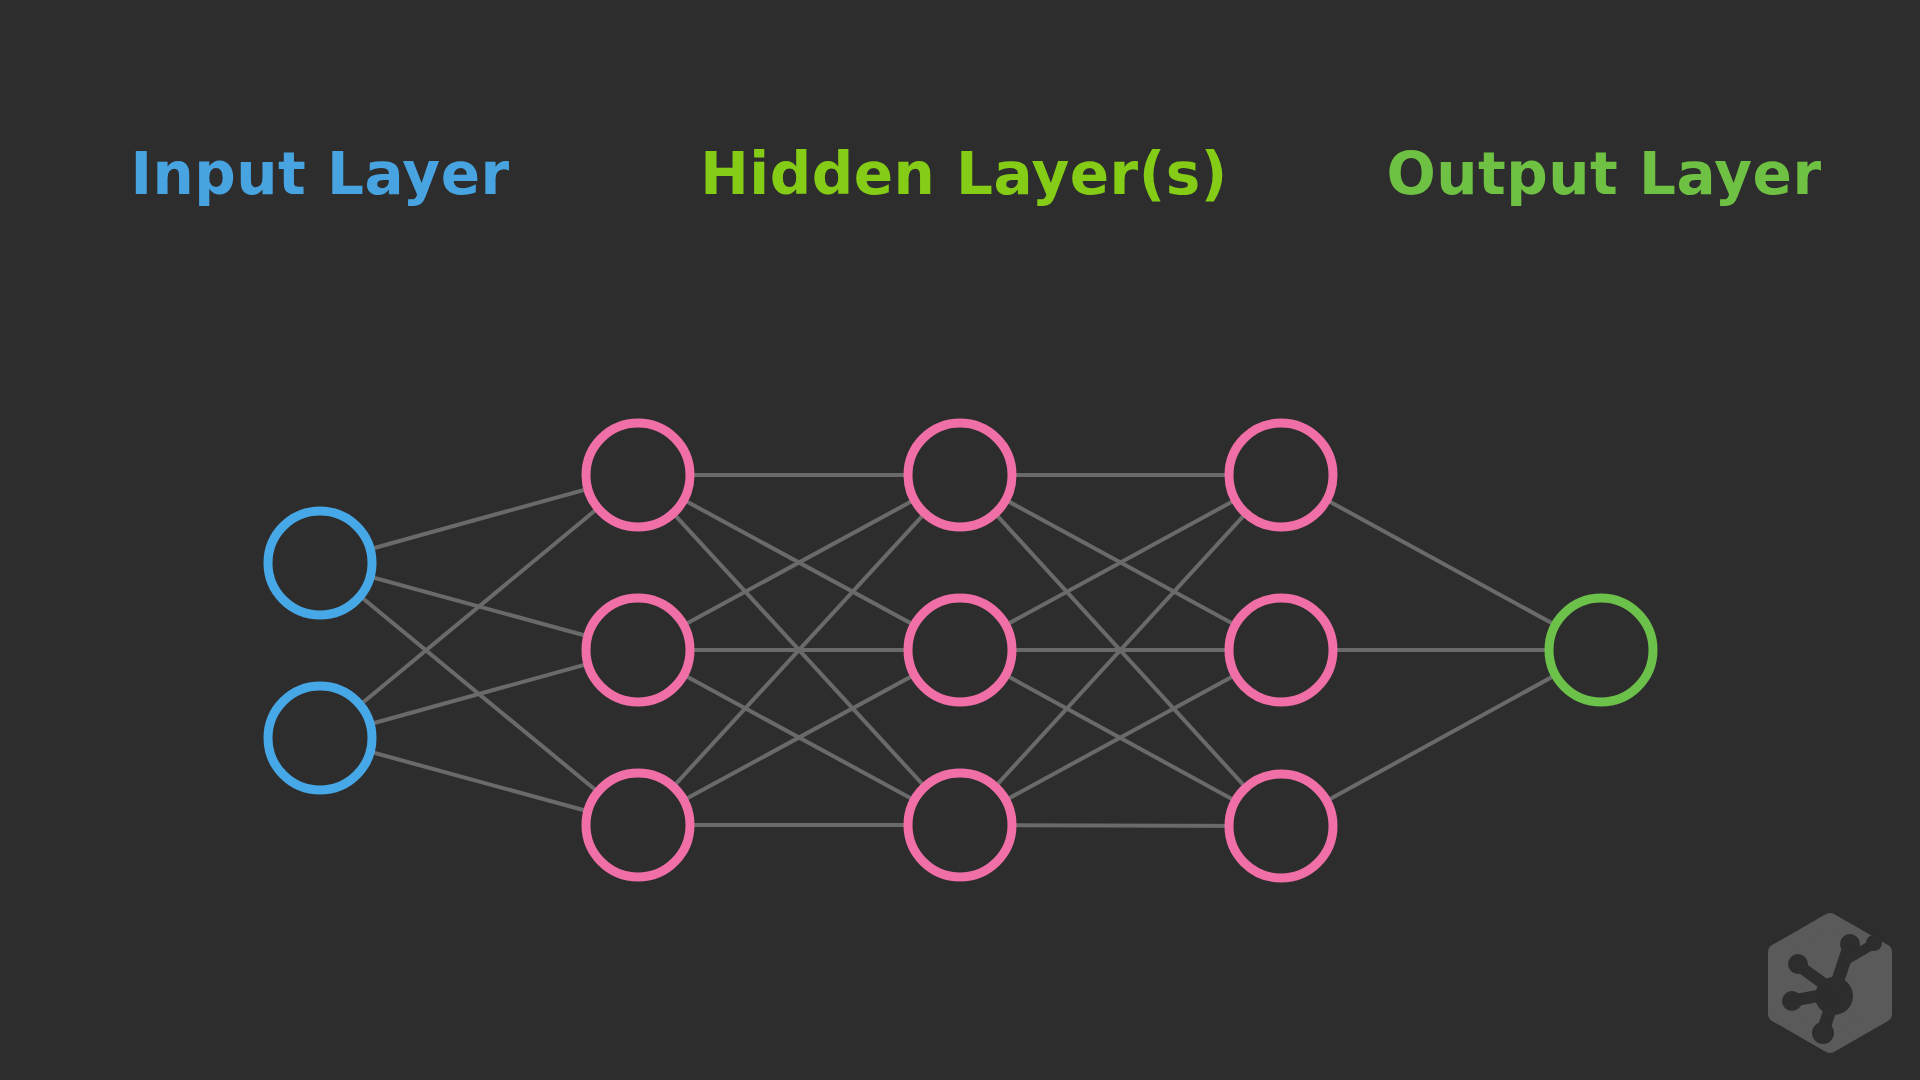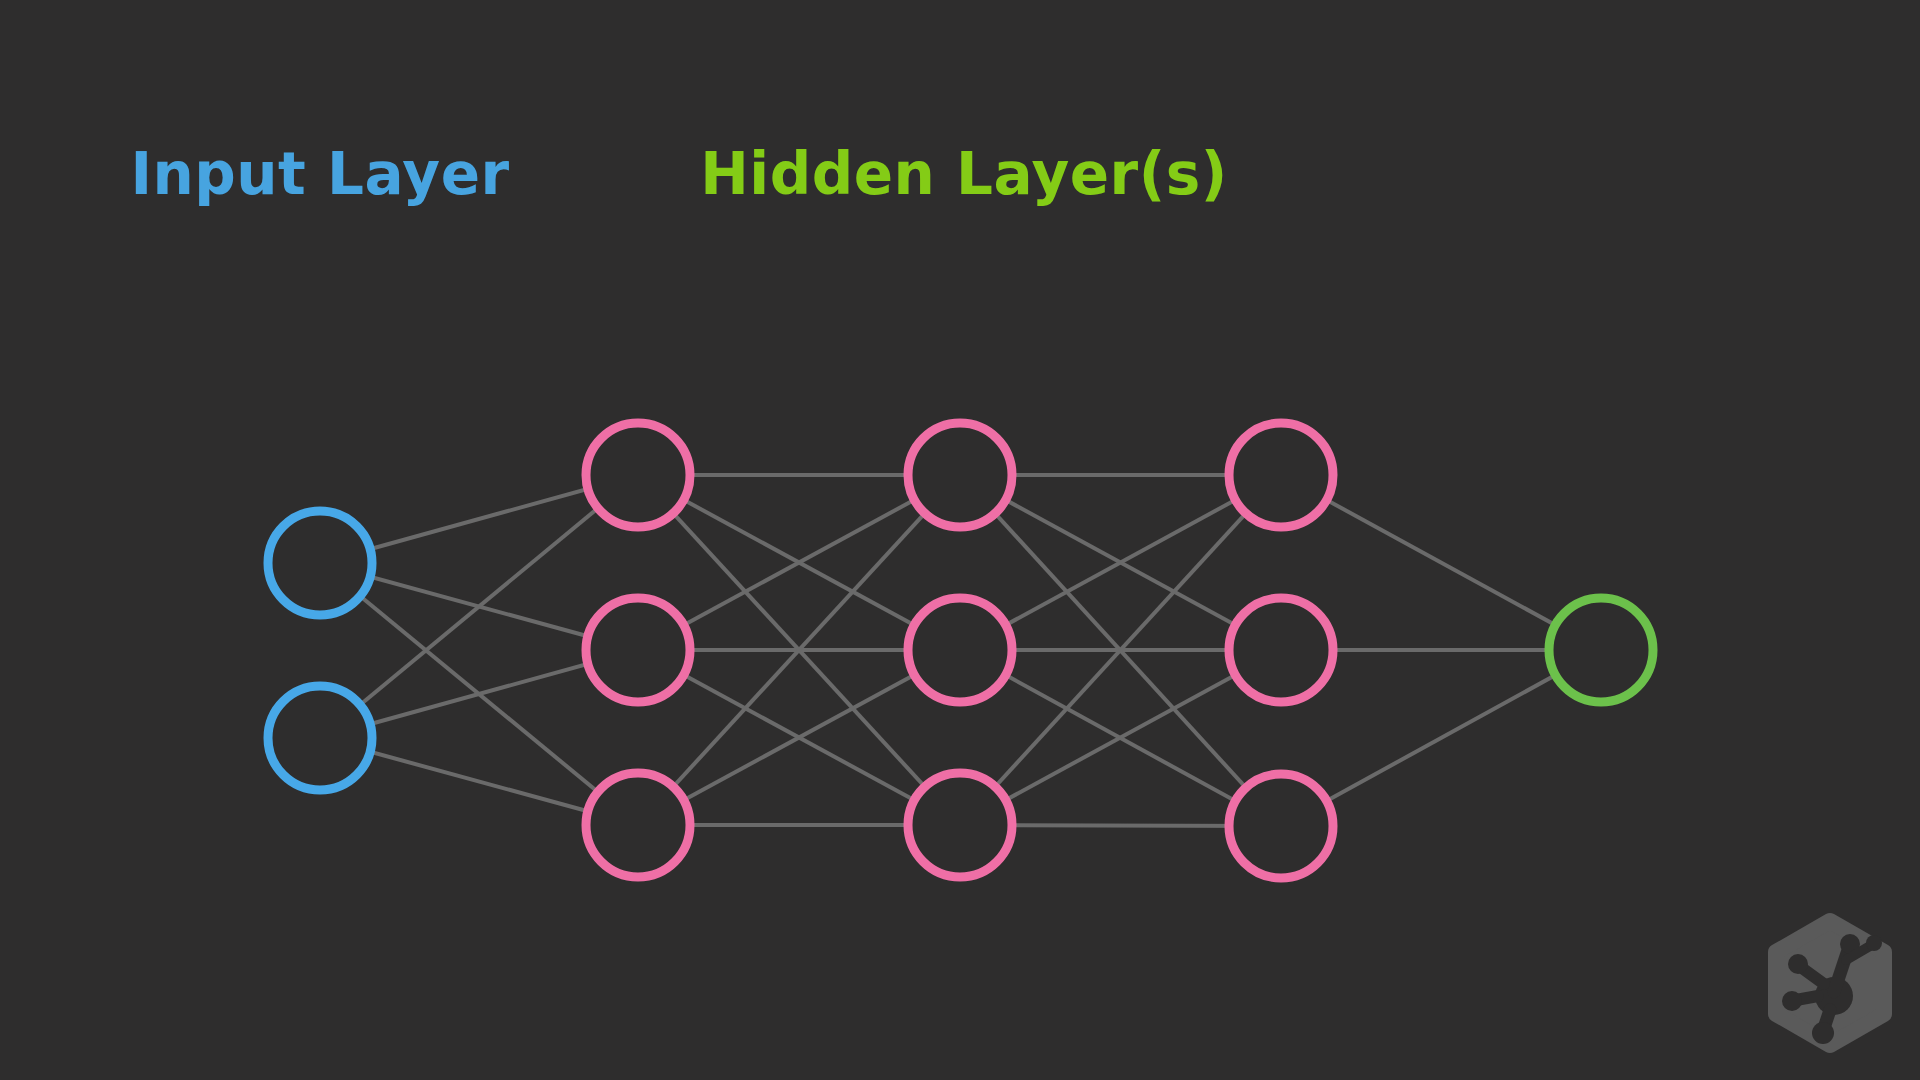--- a/index.html
+++ b/index.html
@@ -39,20 +39,21 @@
   }
   .logo-wrap svg { display: block; width: 100%; height: 100%; }
 </style>
 </head>
 <body style="background: rgb(46, 45, 45);">
 
 <div class="stage">
 
   <span class="layer-label" style="left: 320px; top: 140px; color: rgb(71, 164, 224);">Input Layer</span>
   <span class="layer-label" style="left: 964px; top: 140px; color: #84cc16;">Hidden Layer(s)</span>
+  <span class="layer-label" style="left: 1604px; top: 140px; color: rgb(110, 193, 67);">Output Layer</span>
 
   <svg id="network-svg" viewBox="0 0 1920 1080" aria-hidden="true">
     <g id="edges-group">
         <line x1="320" y1="563" x2="638" y2="475" stroke="#6a6a6a" stroke-width="4"></line>
         <line x1="320" y1="563" x2="638" y2="650" stroke="#6a6a6a" stroke-width="4"></line>
         <line x1="320" y1="563" x2="638" y2="825" stroke="#6a6a6a" stroke-width="4"></line>
         <line x1="320" y1="738" x2="638" y2="475" stroke="#6a6a6a" stroke-width="4"></line>
         <line x1="320" y1="738" x2="638" y2="650" stroke="#6a6a6a" stroke-width="4"></line>
         <line x1="320" y1="738" x2="638" y2="825" stroke="#6a6a6a" stroke-width="4"></line>
         <line x1="638" y1="475" x2="960" y2="475" stroke="#6a6a6a" stroke-width="4"></line>

